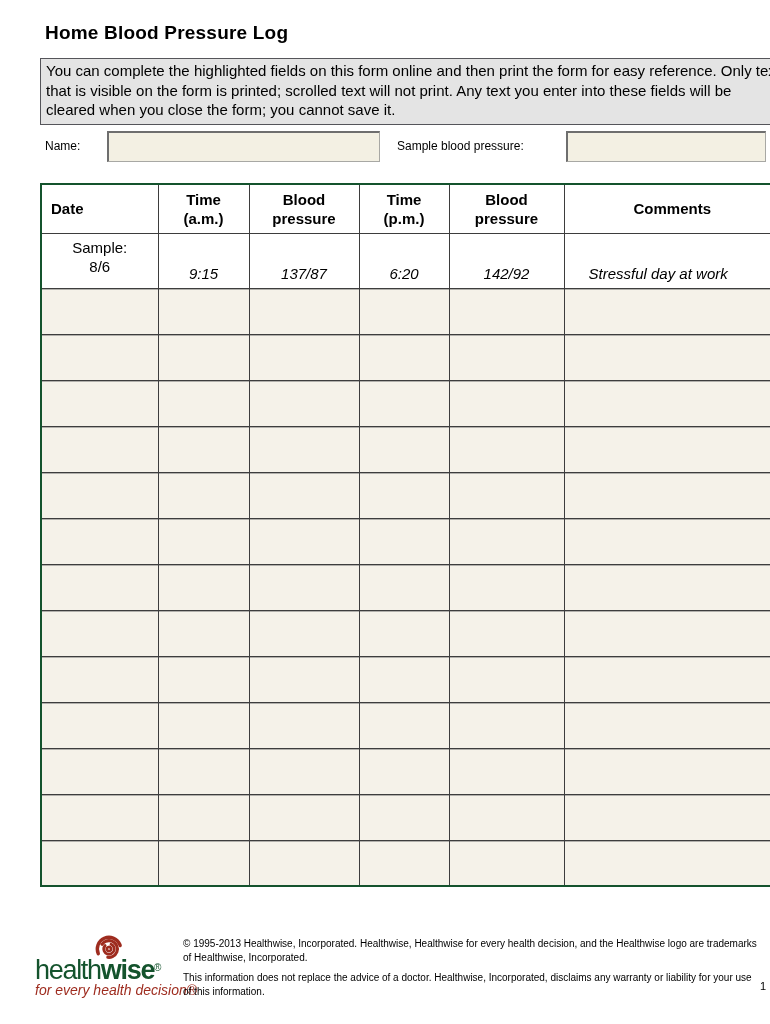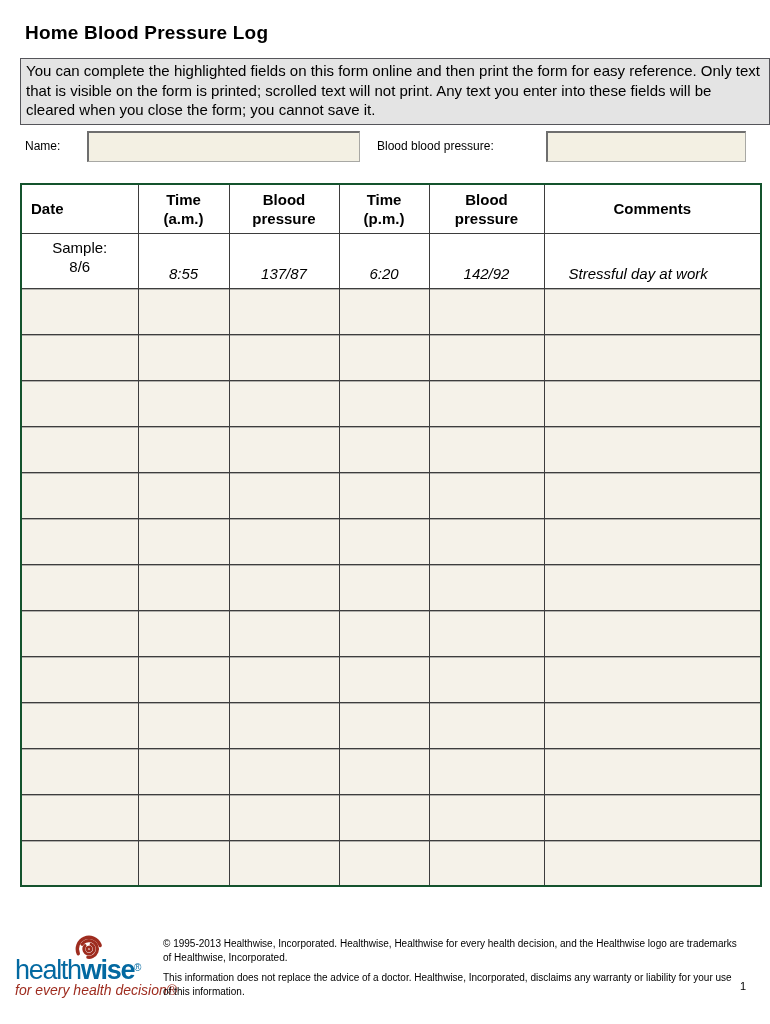--- a/index.html
+++ b/index.html
@@ -11,21 +11,21 @@
   }
   *{box-sizing:border-box;margin:0;padding:0;}
   html,body{width:770px;height:1024px;}
   body{
     background:#ffffff;
     font-family:"Liberation Sans", sans-serif;
     color:#000;
     position:relative;
     overflow:hidden;
   }
-  .page{position:absolute;inset:0;}
+  .page{position:absolute;inset:0;margin-left:20px;}
 
   .title{
     position:absolute;left:25px;top:22px;
     font-size:19px;font-weight:bold;letter-spacing:0.2px;
   }
 
   .instructions{
     position:absolute;left:20px;top:58px;width:750px;
     background:var(--gray-bg);
     border:1px solid #55555a;
@@ -75,21 +75,21 @@
   tr.empty-row{height:46px;}
   td.hl{
     background:var(--hl);
     box-shadow:inset 0 1px 0 0 rgba(140,140,138,0.65);
   }
 
   .footer-logo{position:absolute;left:15px;top:932px;width:148px;}
   .spiral{position:absolute;left:55px;top:0px;}
   .wordmark{
     margin-top:22px;font-size:27px;line-height:28px;letter-spacing:-1.3px;
-    color:#0369a1;white-space:nowrap;
+    color:#14532d;white-space:nowrap;
   }
   .wordmark .bold{font-weight:bold;}
   .wordmark .reg{font-size:10px;letter-spacing:0;vertical-align:8px;}
   .tagline{
     text-align:left;font-style:italic;font-size:14px;line-height:11px;
     color:var(--red);padding-right:1px;margin-top:1px;white-space:nowrap;
   }
 
   .footer-text{position:absolute;left:163px;top:937px;width:575px;font-size:10px;line-height:13.5px;}
   .footer-text p + p{margin-top:7px;}
@@ -100,21 +100,21 @@
 
 <div class="page">
 
   <h1 class="title">Home Blood Pressure Log</h1>
 
   <div class="instructions">You can complete the highlighted fields on this form online and then print the form for easy reference. Only text that is visible on the form is printed; scrolled text will not print. Any text you enter into these fields will be cleared when you close the form; you cannot save it.</div>
 
   <label class="field-label name-label">Name:</label>
   <input class="text-input name-input" type="text" value="" style="">
 
-  <label class="field-label target-label">Blood blood pressure:</label>
+  <label class="field-label target-label">Sample blood pressure:</label>
   <input class="text-input target-input" type="text" value="" style="">
 
   <table class="bp">
     <colgroup>
         <col style="width: 117px;">
         <col style="width: 91px;">
         <col style="width: 110px;">
         <col style="width: 90px;">
         <col style="width: 115px;">
         <col style="width: 217px;">
@@ -132,21 +132,21 @@
 pressure</th>
           <th>Comments</th>
         </tr>
     </thead>
     <tbody>
         <tr class="sample-row">
           <td class="sample-date">
             <div>Sample:</div>
             <div class="d2">8/6</div>
           </td>
-          <td>8:55</td>
+          <td>9:15</td>
           <td>137/87</td>
           <td>6:20</td>
           <td>142/92</td>
           <td class="sample-comments">Stressful day at work</td>
         </tr>
         <tr class="empty-row">
           <td class="hl"></td>
           <td class="hl"></td>
           <td class="hl"></td>
           <td class="hl"></td>

